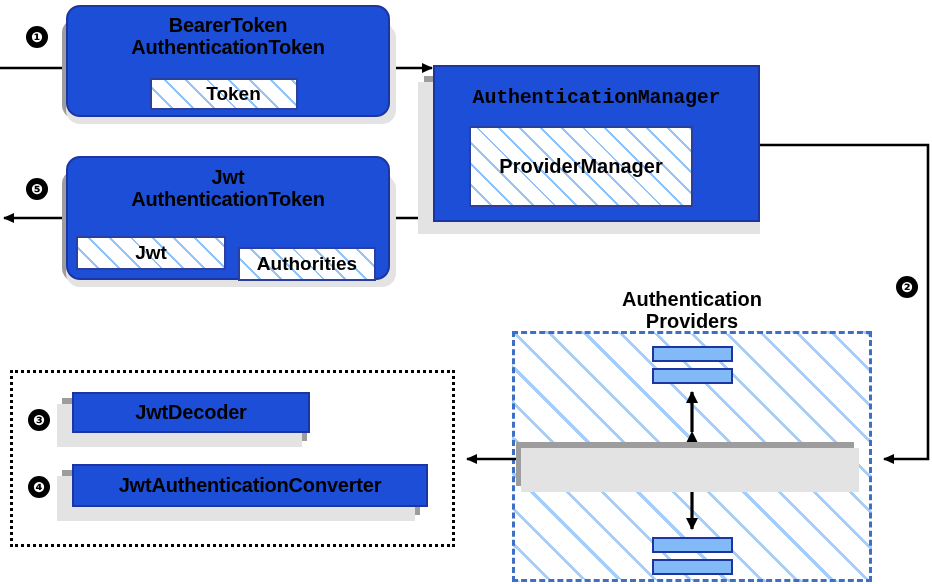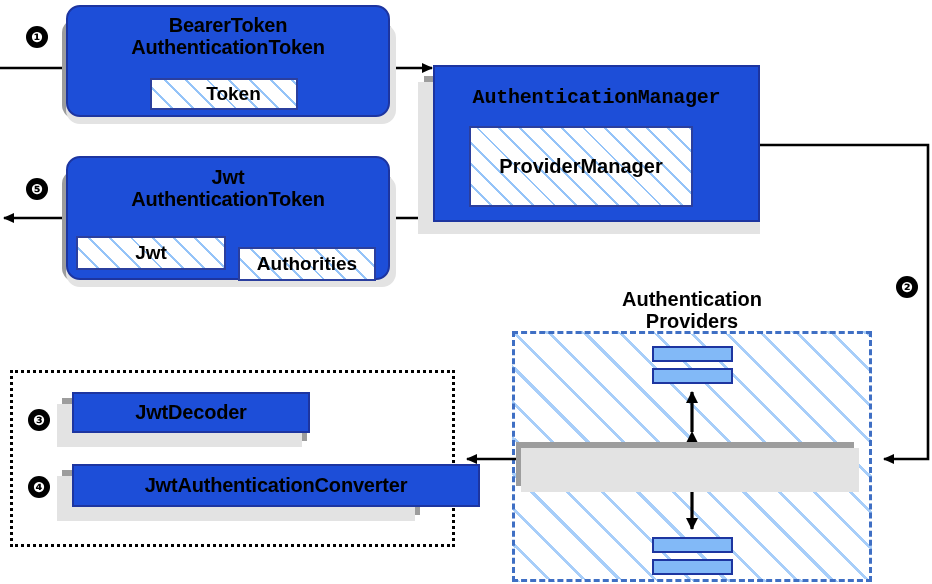--- a/index.html
+++ b/index.html
@@ -217,21 +217,21 @@
   <div class="shadow-light" style="left:521px; top:448px; width:338px; height:44px;"></div>
 
   <div class="shadow-dark" style="left:62px; top:398px; width:245px; height:43px;"></div>
   <div class="shadow-light" style="left:57px; top:404px; width:245px; height:43px;"></div>
   <div class="node" style="left:72px; top:392px; width:238px; height:41px; justify-content:center;">
     <div class="node-title" style="font-size:20px;">JwtDecoder</div>
   </div>
 
   <div class="shadow-dark" style="left:62px; top:470px; width:358px; height:45px;"></div>
   <div class="shadow-light" style="left:57px; top:476px; width:358px; height:45px;"></div>
-  <div class="node" style="left:72px; top:464px; width:408px; height:43px; justify-content:center;">
+  <div class="node" style="left:72px; top:464px; width:356px; height:43px; justify-content:center;">
     <div class="node-title" style="font-size:20px;">JwtAuthenticationConverter</div>
   </div>
 
   <div class="step-badge" style="left:26px; top:26px;">❶</div>
   <div class="step-badge" style="left:896px; top:276px;">❷</div>
   <div class="step-badge" style="left:28px; top:409px;">❸</div>
   <div class="step-badge" style="left:28px; top:476px;">❹</div>
   <div class="step-badge" style="left:26px; top:178px;">❺</div>
 
 </div>

